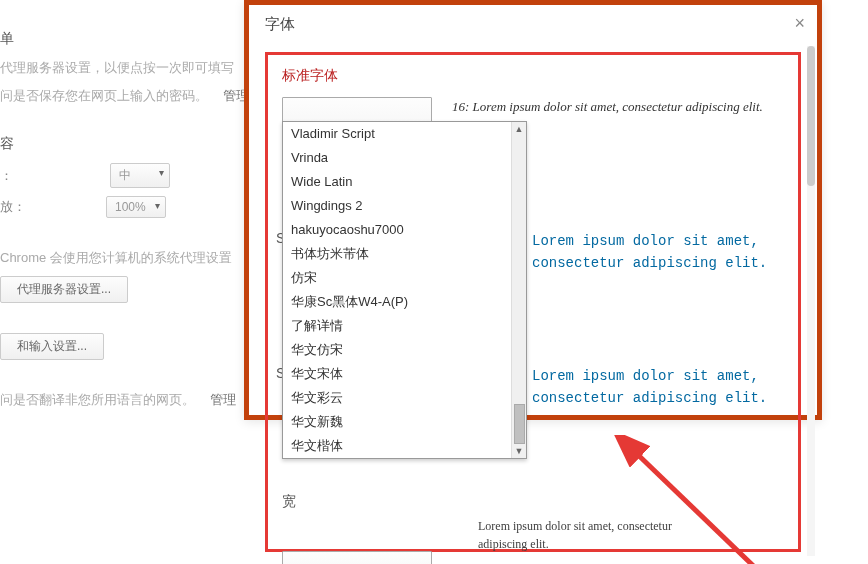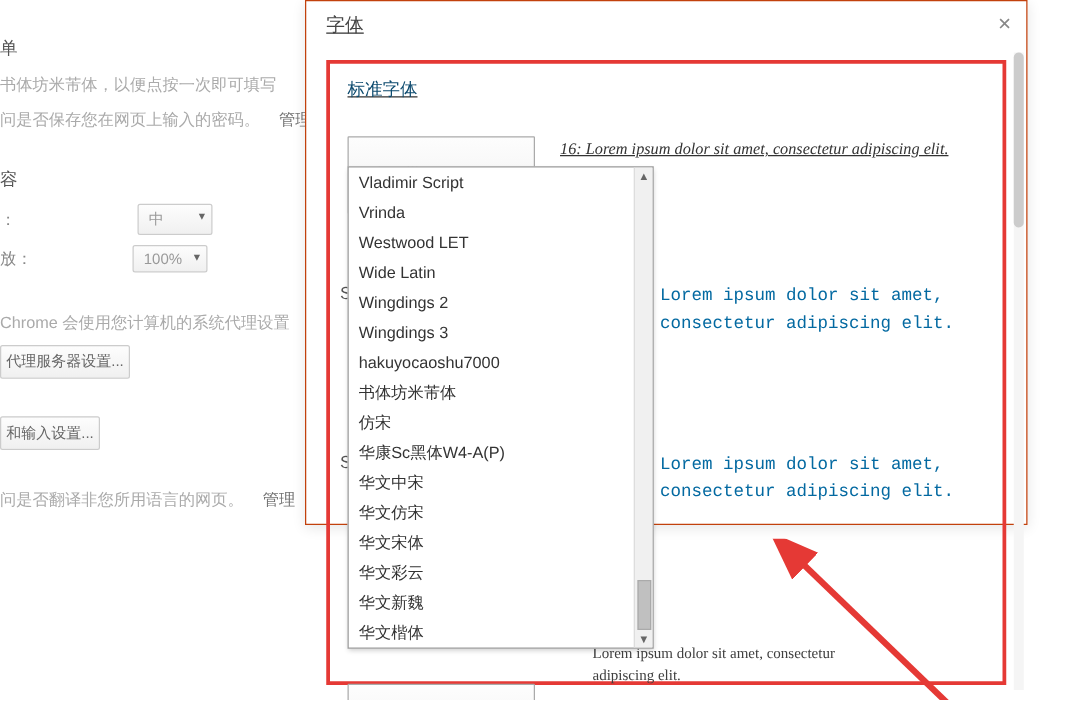--- a/index.html
+++ b/index.html
@@ -38,39 +38,38 @@
     .bg-dropdown::after {
       content: "▾";
       position: absolute;
       right: 5px;
       font-size: 10px;
       color: #666;
     }
     .bg-button {
       display: inline-block;
       border: 1px solid #ccc;
-      padding: 4px 4px;
+      padding: 4px 16px;
       background: linear-gradient(#fdfdfd,#f0f0f0);
       border-radius: 2px;
       font-size: 12px;
       color: #666;
     }
     .bg-row { display: flex; gap: 20px; margin-bottom: 8px; align-items: center; }
     .bg-label { color: #888; min-width: 20px; }
 
     .modal {
       position: absolute;
       left: 244px;
       top: 0;
       width: 578px;
       height: 420px;
       background: #fff;
-      border: 1px solid #c2410c;
+      border: 5px solid #c2410c;
       box-shadow: 0 2px 10px rgba(0,0,0,0.1);
-      text-decoration: underline;
     }
     .modal-header {
       padding: 10px 16px;
       font-size: 15px;
       color: #444;
       position: relative;
     }
     .close-btn {
       position: absolute;
       right: 12px;
@@ -99,23 +98,23 @@
       background: #ccc;
       border-radius: 4px;
     }
     .red-frame {
       border: 3px solid #e53935;
       padding: 12px 14px;
       height: 500px;
       position: relative;
     }
     .section-title {
-      color: #0c4a6e;
+      color: #b91c1c;
       font-size: 14px;
-      margin-bottom: 28px;
+      margin-bottom: 12px;
     }
     .font-row {
       display: flex;
       align-items: flex-start;
       gap: 20px;
       margin-bottom: 20px;
       position: relative;
     }
     .select-box {
       border: 1px solid #aaa;
@@ -224,21 +223,21 @@
       color: #555;
       font-size: 14px;
     }
   </style>
 </head>
 <body>
 
 <div class="background">
   <div class="bg-section">
     <div class="bg-heading">单</div>
-    <div class="bg-line">书体坊米芾体，以便点按一次即可填写</div>
+    <div class="bg-line">代理服务器设置，以便点按一次即可填写</div>
     <div class="bg-line">
       <span>问是否保存您在网页上输入的密码。</span>
       <span style="width:8px;display:inline-block"></span>
       <span class="bg-link">管理</span>
     </div>
   </div>
   <div class="bg-section">
     <div class="bg-heading">容</div>
     <div class="bg-row">
       <span class="bg-label">：</span>
@@ -284,29 +283,27 @@
         <div style="position:relative;">
           <div class="select-box">
             <span>华文行楷</span>
             <span class="arrow">▼</span>
           </div>
 
           <div class="dropdown-list">
             <div id="dropdown-container">
                 <div class="dropdown-item">Vladimir Script</div>
                 <div class="dropdown-item">Vrinda</div>
-                <div class="dropdown-item">Westwood LET</div>
                 <div class="dropdown-item">Wide Latin</div>
                 <div class="dropdown-item">Wingdings 2</div>
-                <div class="dropdown-item">Wingdings 3</div>
                 <div class="dropdown-item">hakuyocaoshu7000</div>
                 <div class="dropdown-item">书体坊米芾体</div>
                 <div class="dropdown-item">仿宋</div>
                 <div class="dropdown-item">华康Sc黑体W4-A(P)</div>
-                <div class="dropdown-item">华文中宋</div>
+                <div class="dropdown-item">了解详情</div>
                 <div class="dropdown-item">华文仿宋</div>
                 <div class="dropdown-item">华文宋体</div>
                 <div class="dropdown-item">华文彩云</div>
                 <div class="dropdown-item">华文新魏</div>
                 <div class="dropdown-item">华文楷体</div>
               </div>
             <div class="dropdown-scrollbar">
               <div class="dd-arrow">▲</div>
               <div class="dd-track">
                   <div class="dd-thumb"></div>

